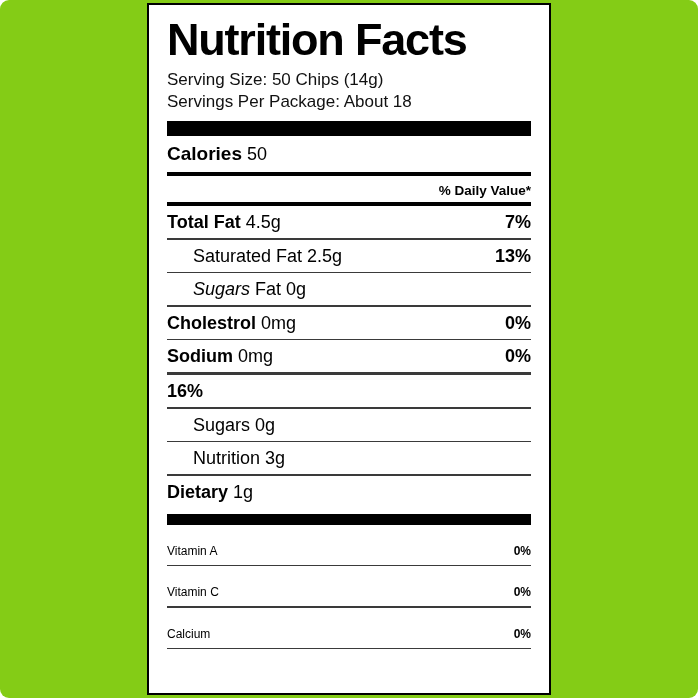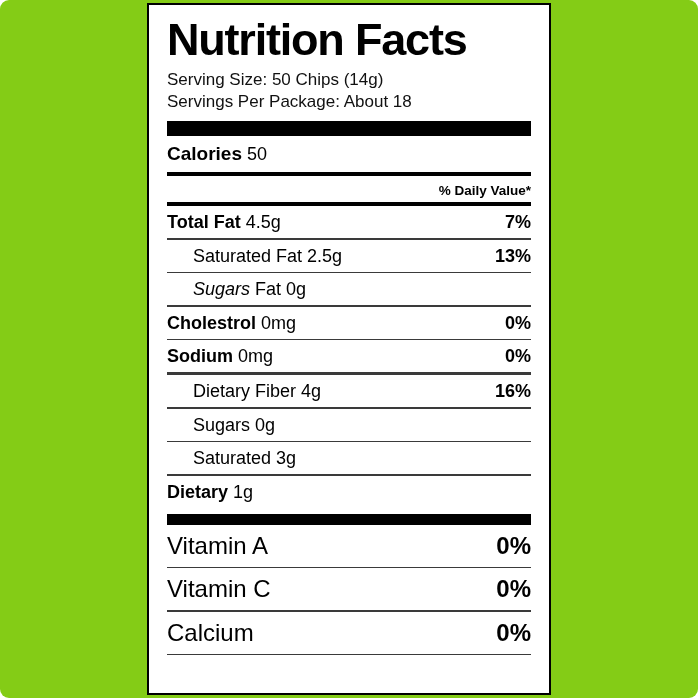--- a/index.html
+++ b/index.html
@@ -120,22 +120,23 @@
     padding: 7px 0 4px 0;
   }
   .italic {
     font-style: italic;
   }
   .vit-row {
     display: flex;
     justify-content: space-between;
     align-items: baseline;
     font-family: "Liberation Sans", sans-serif;
-    font-size: 24px;
+    font-size: 12px;
     padding: 7px 0 7px 0;
+    margin-top: 12px;
   }
   .vit-row .pct {
     font-weight: bold;
   }
 </style>
 </head>
 <body>
 
 <div id="page">
   <div class="panel">
@@ -205,40 +206,36 @@
           <span class="b">Sodium</span>
           <span>0mg</span>
         </div>
         <span class="pct">0%</span>
       </div>
       <div class="rule-thin"></div>
 
       <div class="rule-thin"></div>
 
       <div class="row">
-        <div class="left indent">
-          <span>Dietary Fiber</span>
-          <span>4g</span>
-        </div>
         <span class="pct">16%</span>
       </div>
       <div class="rule-thin"></div>
 
       <div class="row">
         <div class="left indent">
           <span>Sugars</span>
           <span>0g</span>
         </div>
         <span class="pct"></span>
       </div>
       <div class="rule-thin"></div>
 
       <div class="row">
         <div class="left indent">
-          <span>Saturated</span>
+          <span>Nutrition</span>
           <span>3g</span>
         </div>
         <span class="pct"></span>
       </div>
       <div class="rule-thin"></div>
 
       <div class="row">
         <div class="left">
           <span class="b">Dietary</span>
           <span>1g</span>

